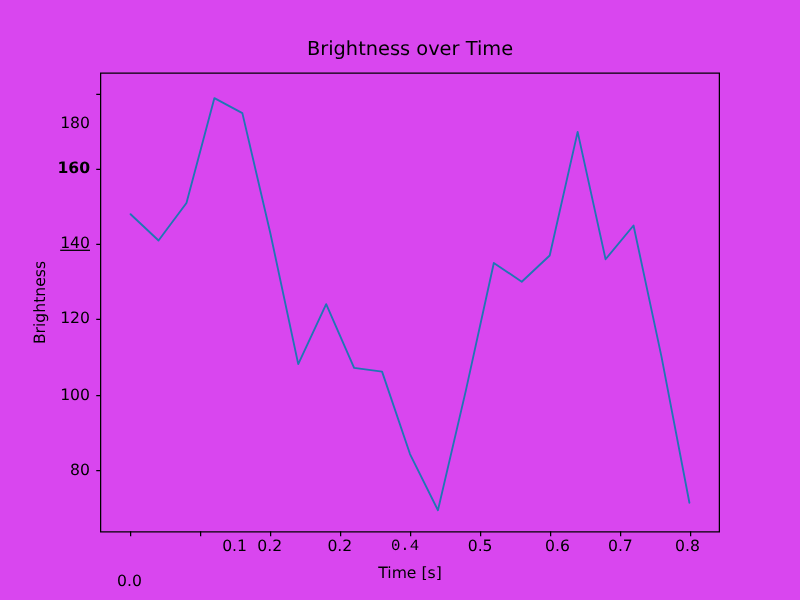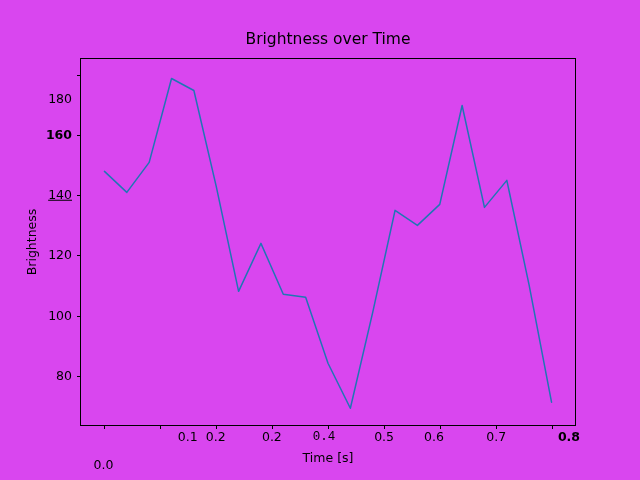--- a/index.html
+++ b/index.html
@@ -103,25 +103,25 @@
       <div class="xtick-label" style="left: 159.674px; margin-left: 28px;">0.1</div>
       <div class="xtick-mark" style="left: 215.783px;"></div>
       <div class="xtick-label" style="left: 215.783px;">0.2</div>
       <div class="xtick-mark" style="left: 271.891px;"></div>
       <div class="xtick-label" style="left: 271.891px;">0.2</div>
       <div class="xtick-mark" style="left: 328px;"></div>
       <div class="xtick-label" style="left: 324px; font-family: Liberation Mono, monospace;">0.4</div>
       <div class="xtick-mark" style="left: 384.109px;"></div>
       <div class="xtick-label" style="left: 384.109px;">0.5</div>
       <div class="xtick-mark" style="left: 440.217px;"></div>
-      <div class="xtick-label" style="left: 434px;">0.6</div>
+      <div class="xtick-label" style="left: 446px;">0.6</div>
       <div class="xtick-mark" style="left: 496.326px;"></div>
       <div class="xtick-label" style="left: 496.326px;">0.7</div>
       <div class="xtick-mark" style="left: 552.434px;"></div>
-      <div class="xtick-label" style="left: 569px; font-weight: bold;">0.8</div>
+      <div class="xtick-label" style="left: 550px;">0.8</div>
       <div class="ytick-mark" style="top: 375.969px;"></div>
       <div class="ytick-label" style="top: 375.969px; left: 40px; width: 32px;">80</div>
       <div class="ytick-mark" style="top: 315.69px;"></div>
       <div class="ytick-label" style="top: 315.69px; left: 40px; width: 32px;">100</div>
       <div class="ytick-mark" style="top: 255.412px;"></div>
       <div class="ytick-label" style="top: 255.412px; left: 40px; width: 32px;">120</div>
       <div class="ytick-mark" style="top: 195.133px;"></div>
       <div class="ytick-label" style="top: 195.133px; left: 40px; width: 32px; text-decoration: underline;">140</div>
       <div class="ytick-mark" style="top: 134.855px;"></div>
       <div class="ytick-label" style="top: 134.855px; left: 40px; width: 32px; font-weight: bold;">160</div>

